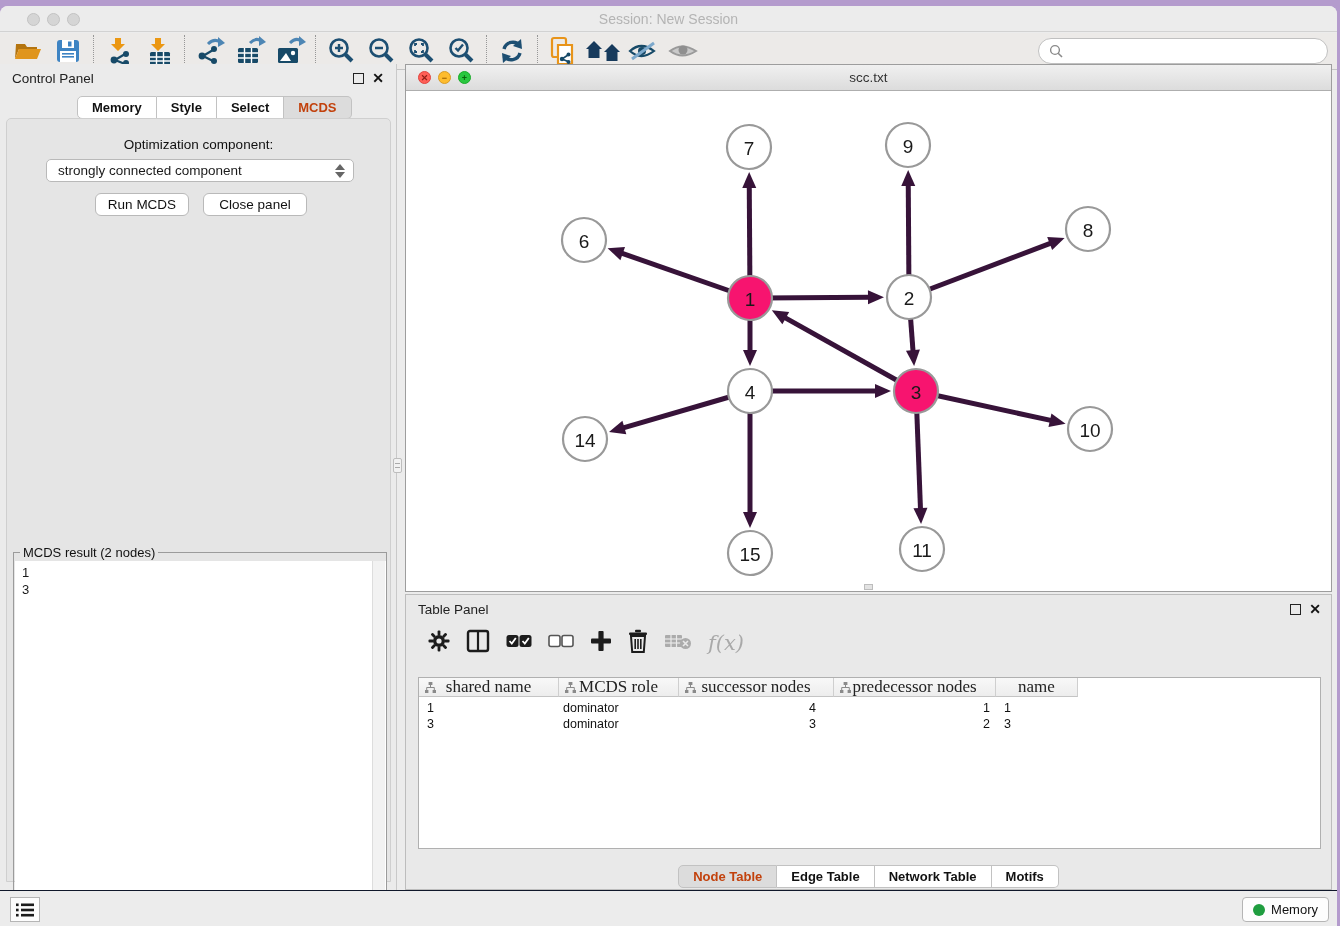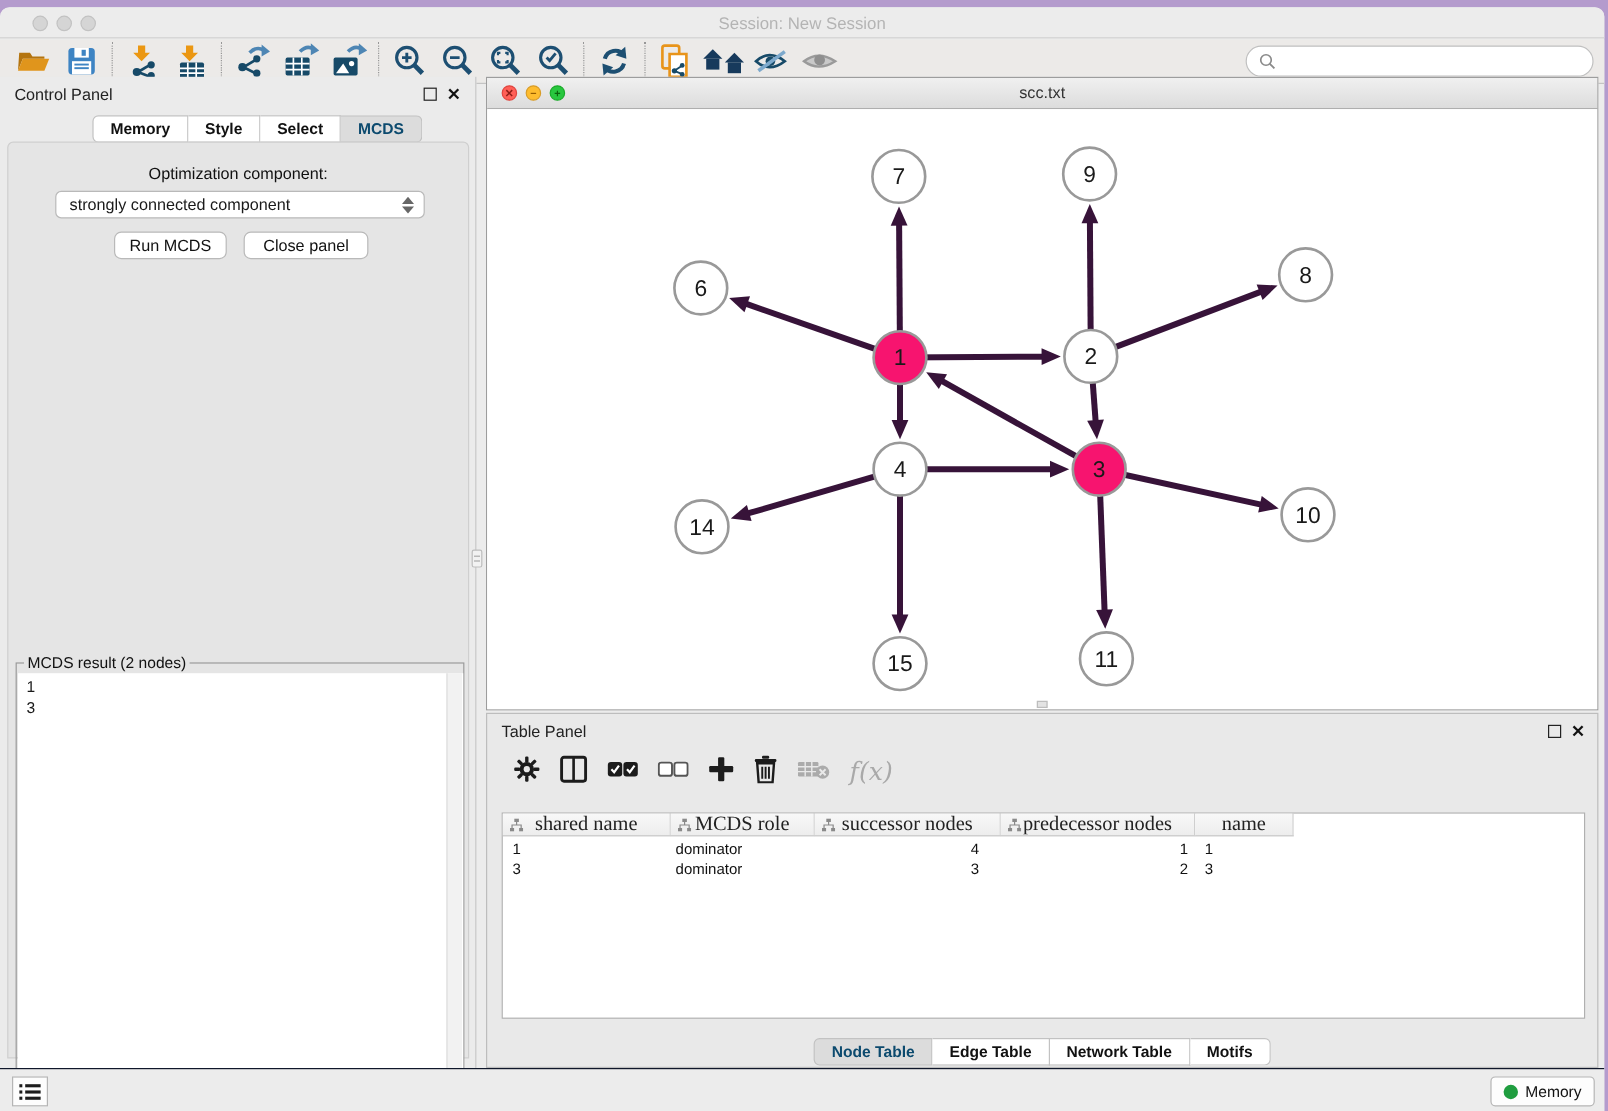--- a/index.html
+++ b/index.html
@@ -36,21 +36,21 @@
   .panel-title { position:absolute; left:12px; top:7px; font-size:13.5px; color:#222; }
   .panel-float { position:absolute; width:11px; height:11px; border:1.5px solid #222; top:9px; }
   .panel-close { position:absolute; top:6px; font-size:14px; font-weight:bold; color:#111; }
 
   .seg-tabs { position:absolute; display:flex; }
   .seg-tab { height:23px; line-height:21px; padding:0 14px; font-size:13px; font-weight:600;
              background:#fff; border:1px solid #c2c2c2; border-left:none; color:#111;
              text-align:center; }
   .seg-tab:first-child { border-left:1px solid #c2c2c2; border-radius:5px 0 0 5px; }
   .seg-tab:last-child { border-radius:0 5px 5px 0; }
-  .seg-tab.selected { background:#dcdcdc; color:#0c4a6e; }
+  .seg-tab.selected { background:#dcdcdc; color:#c2410c; }
 
   .cp-content { position:absolute; left:6px; top:54px; width:385px; height:764px;
                 background:#e5e5e5; border:1px solid #cfcfcf; border-radius:5px 5px 0 0; }
   .opt-label { position:absolute; top:18px; width:100%; text-align:center; font-size:13.5px; color:#111; }
   .criterion-select { position:absolute; left:39px; top:40px; width:308px; height:23px;
                       background:#fff; border:1px solid #b9b9b9; border-radius:5px;
                       display:flex; align-items:center; padding-left:11px; font-size:13.5px; }
   .stepper { position:absolute; right:7px; top:3px; width:12px; height:16px; }
   .stepper .up { position:absolute; top:1px; left:1px; width:0; height:0;
                  border-left:5px solid transparent; border-right:5px solid transparent;

